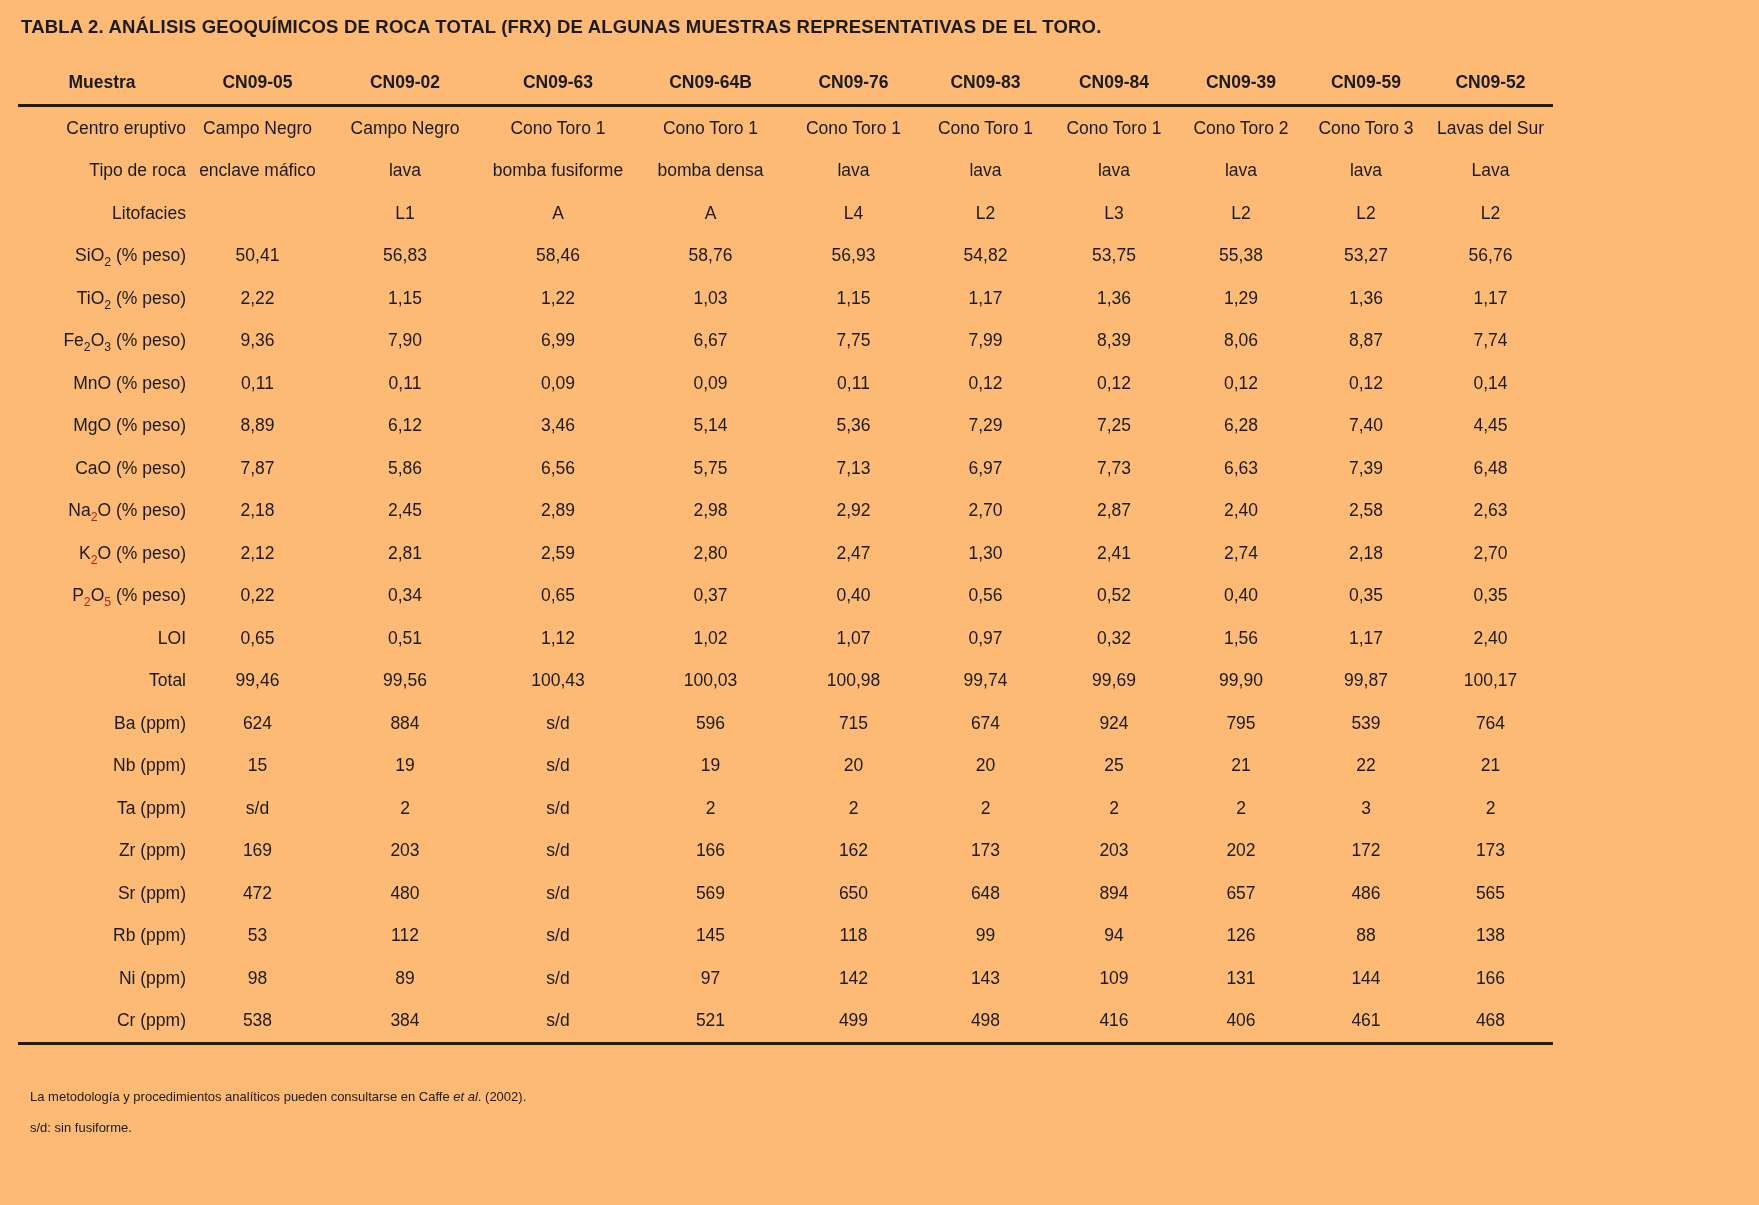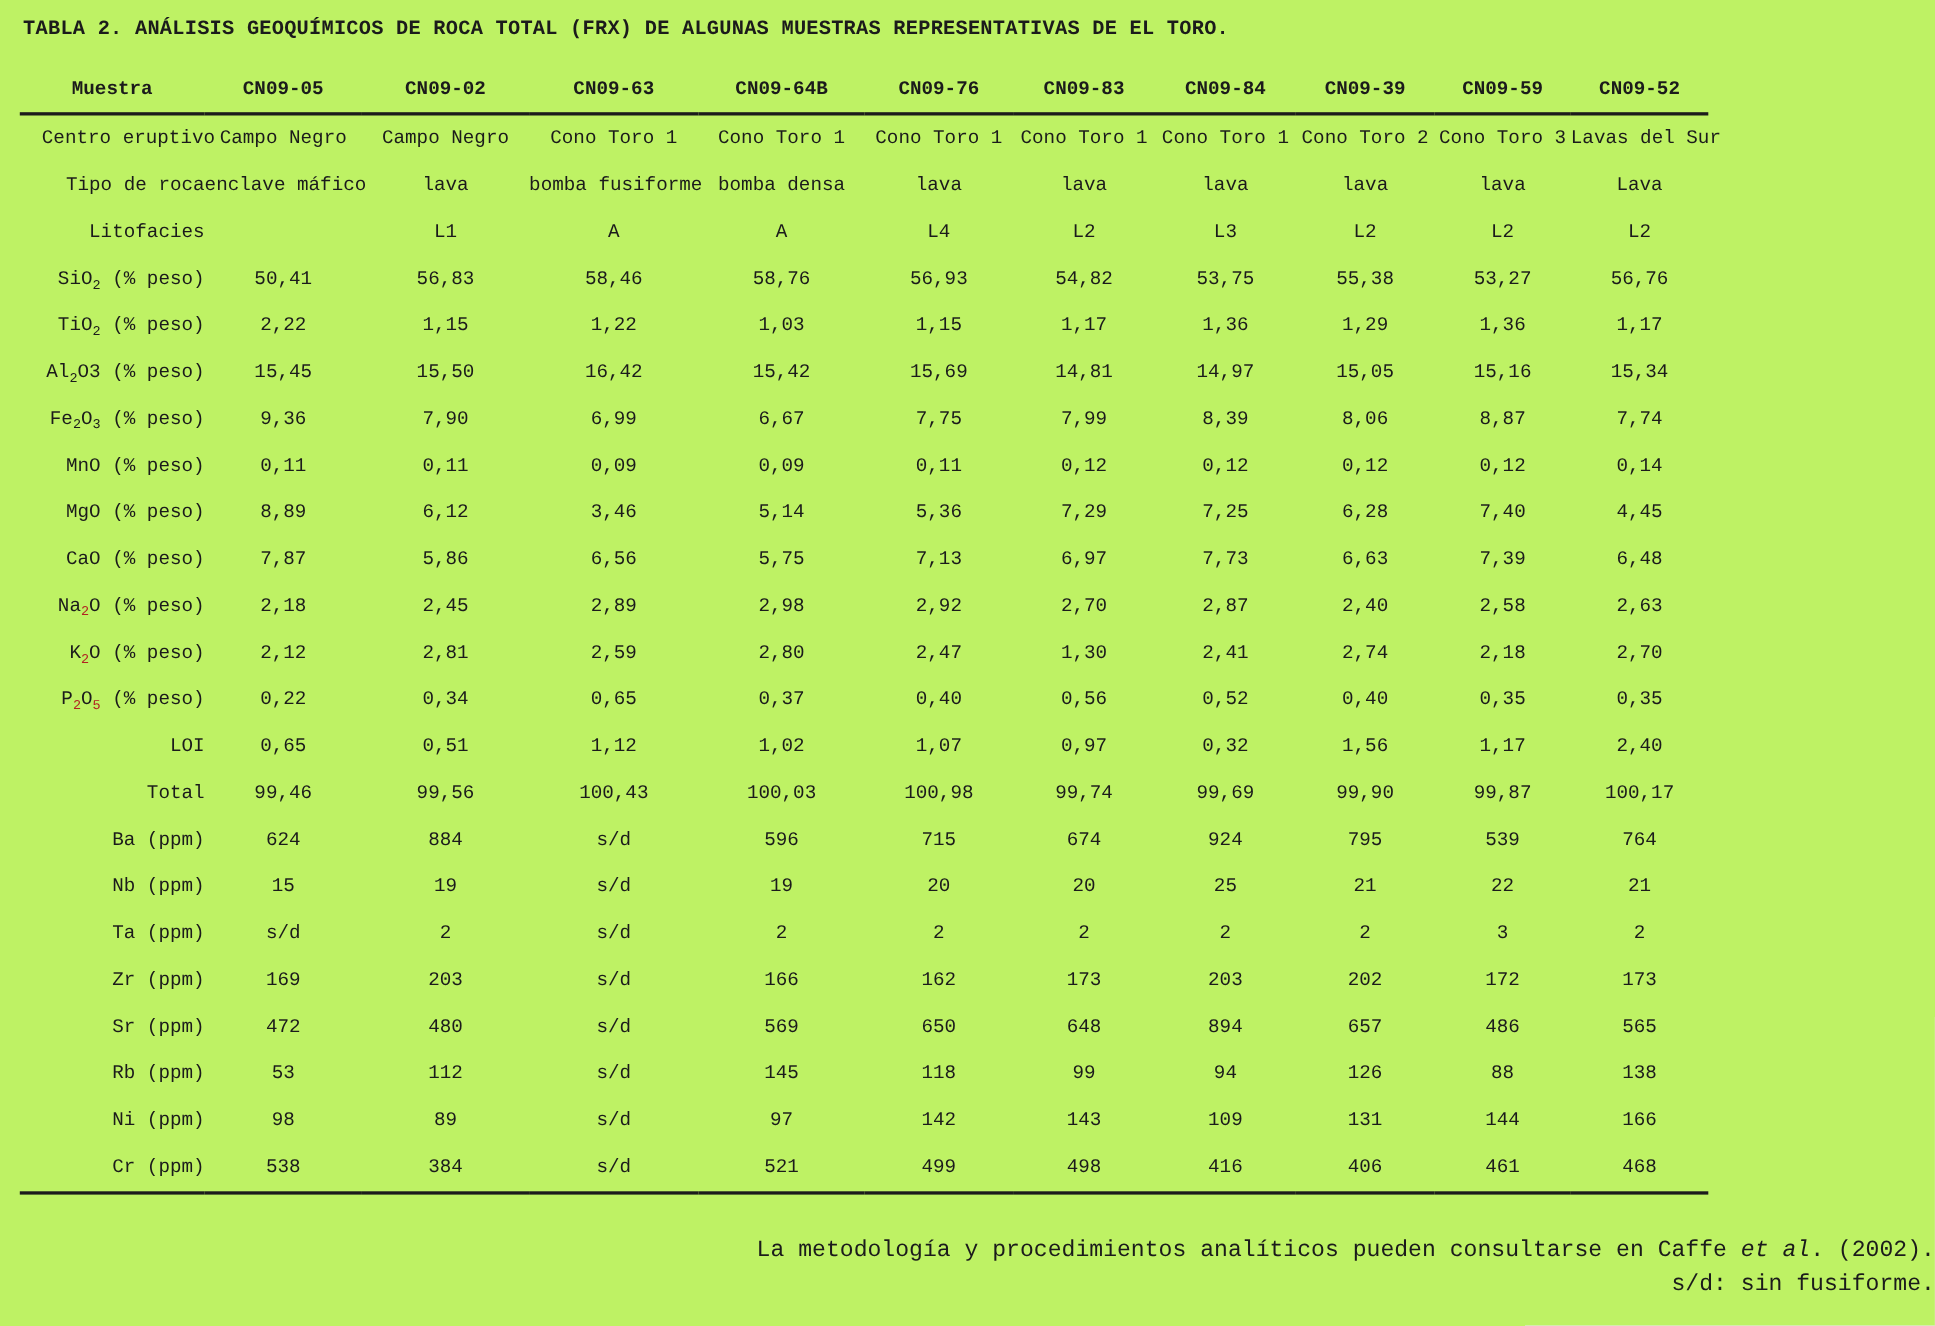--- a/index.html
+++ b/index.html
@@ -1,18 +1,18 @@
 <!DOCTYPE html>
 <html><head>
 <meta charset="utf-8">
 <style>
   html,body{margin:0;padding:0;background:#e8e8e8;}
   .page{
-    width:1759px;height:1205px;background:#bef264;overflow:hidden;
-    font-family:Liberation Mono, monospace;color:#1b1b1b;position:relative;
+    width:1759px;height:1205px;background:#fdba74;overflow:hidden;
+    font-family:Liberation Sans, sans-serif;color:#1b1b1b;position:relative;
   }
   .title{
     padding:16px 20px 0 21px;
     font-size:18.5px;font-weight:bold;letter-spacing:0.2px;
   }
   table.geo{
     border-collapse:collapse;table-layout:fixed;
     margin:26px 0 0 18px;width:1524px;font-size:17.5px;
   }
   table.geo col.c0{width:168px}
@@ -31,21 +31,21 @@
     padding:8px 0 11px 0;border-bottom:3px solid #1c1c1c;font-size:17.5px;
   }
   table.geo tbody td{
     height:42.5px;text-align:center;vertical-align:middle;padding:0;
     white-space:nowrap;
   }
   table.geo tbody td.label{text-align:right;padding-left:20px}
   table.geo tbody tr:last-child td{border-bottom:3.5px solid #1c1c1c}
   sub{font-size:70%;line-height:0;}
   .sub-red{color:var(--sub-red,#b22222);}
-  .footnotes{margin:36px 0 0 30px;font-size:21px;line-height:31px;text-align:right;}
+  .footnotes{margin:36px 0 0 30px;font-size:13px;line-height:31px;}
   .footnotes .italic{font-style:italic;}
 </style>
 </head>
 <body style="--sub-red: #b22222;">
 
 <div class="page">
   <div class="title">TABLA 2. ANÁLISIS GEOQUÍMICOS DE ROCA TOTAL (FRX) DE ALGUNAS MUESTRAS REPRESENTATIVAS DE EL TORO.</div>
 
   <table class="geo">
     <colgroup>
@@ -136,33 +136,20 @@
           <td>1,22</td>
           <td>1,03</td>
           <td>1,15</td>
           <td>1,17</td>
           <td>1,36</td>
           <td>1,29</td>
           <td>1,36</td>
           <td>1,17</td>
         </tr>
         <tr>
-          <td class="label">Al<sub>2</sub>O3 (% peso)</td>
-          <td>15,45</td>
-          <td>15,50</td>
-          <td>16,42</td>
-          <td>15,42</td>
-          <td>15,69</td>
-          <td>14,81</td>
-          <td>14,97</td>
-          <td>15,05</td>
-          <td>15,16</td>
-          <td>15,34</td>
-        </tr>
-        <tr>
           <td class="label">Fe<sub>2</sub>O<sub>3</sub> (% peso)</td>
           <td>9,36</td>
           <td>7,90</td>
           <td>6,99</td>
           <td>6,67</td>
           <td>7,75</td>
           <td>7,99</td>
           <td>8,39</td>
           <td>8,06</td>
           <td>8,87</td>

